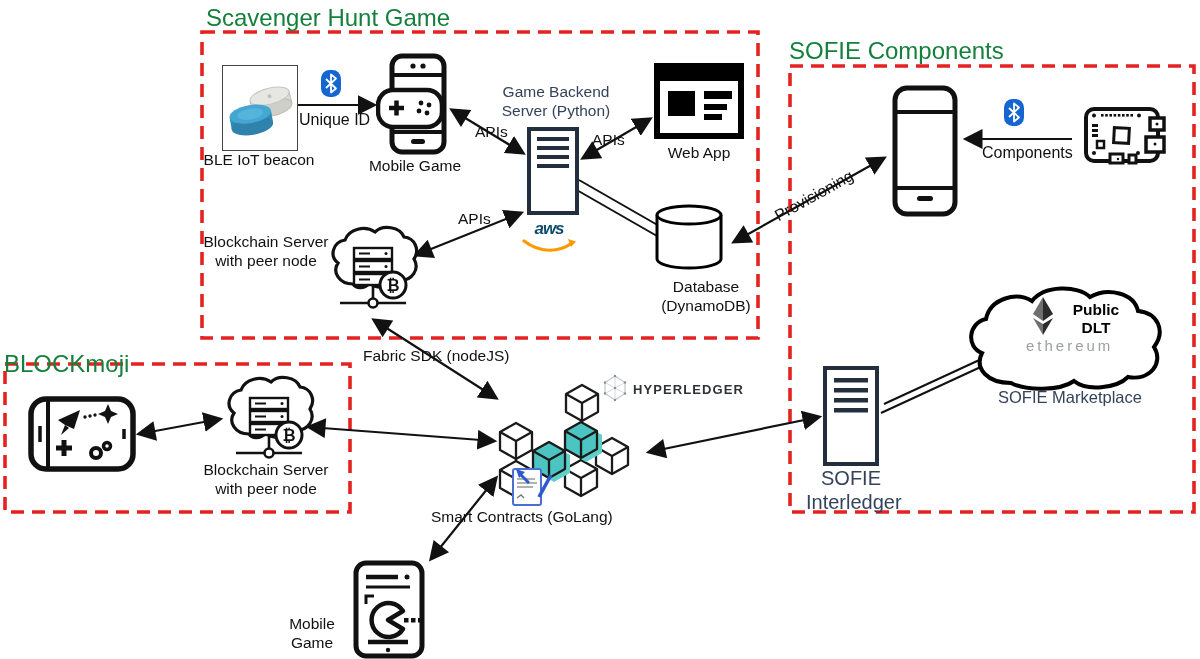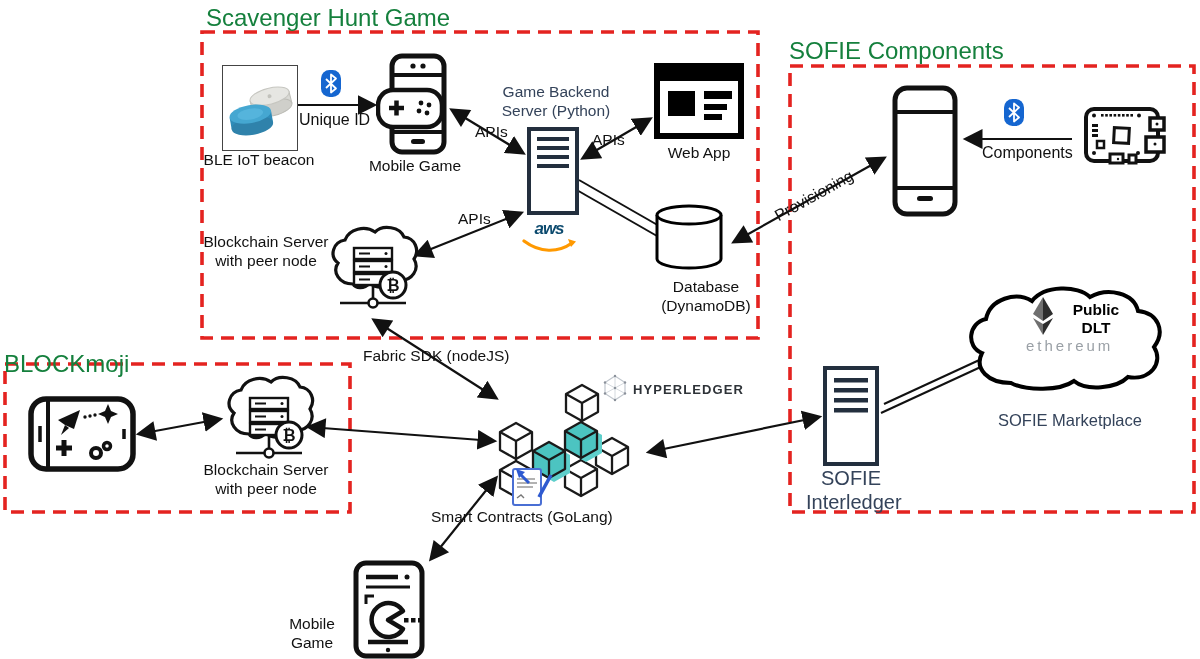--- a/index.html
+++ b/index.html
@@ -387,15 +387,15 @@
     <svg width="26" height="42" viewBox="0 0 26 42" style="position:absolute;left:74px;top:12px;">
       <polygon points="13,2 13,26 3,19" fill="#6f6f6f"></polygon>
       <polygon points="13,2 23,19 13,26" fill="#2c2c2c"></polygon>
       <polygon points="3,23 13,29 13,40" fill="#6f6f6f"></polygon>
       <polygon points="13,29 23,23 13,40" fill="#2c2c2c"></polygon>
     </svg>
     <div class="dlt c" style="position:absolute;left:108px;top:18px;width:64px;">Public
 DLT</div>
     <div class="eth-word" style="position:absolute;left:38px;top:54px;margin-left:32px;">ethereum</div>
   </div>
-  <div class="lbl navy" style="left:998px;top:387px;font-size:16.5px;margin-top:23px;">SOFIE Marketplace</div>
+  <div class="lbl navy" style="left:998px;top:387px;font-size:16.5px;">SOFIE Marketplace</div>
 
 </div>
 
 </body></html>

